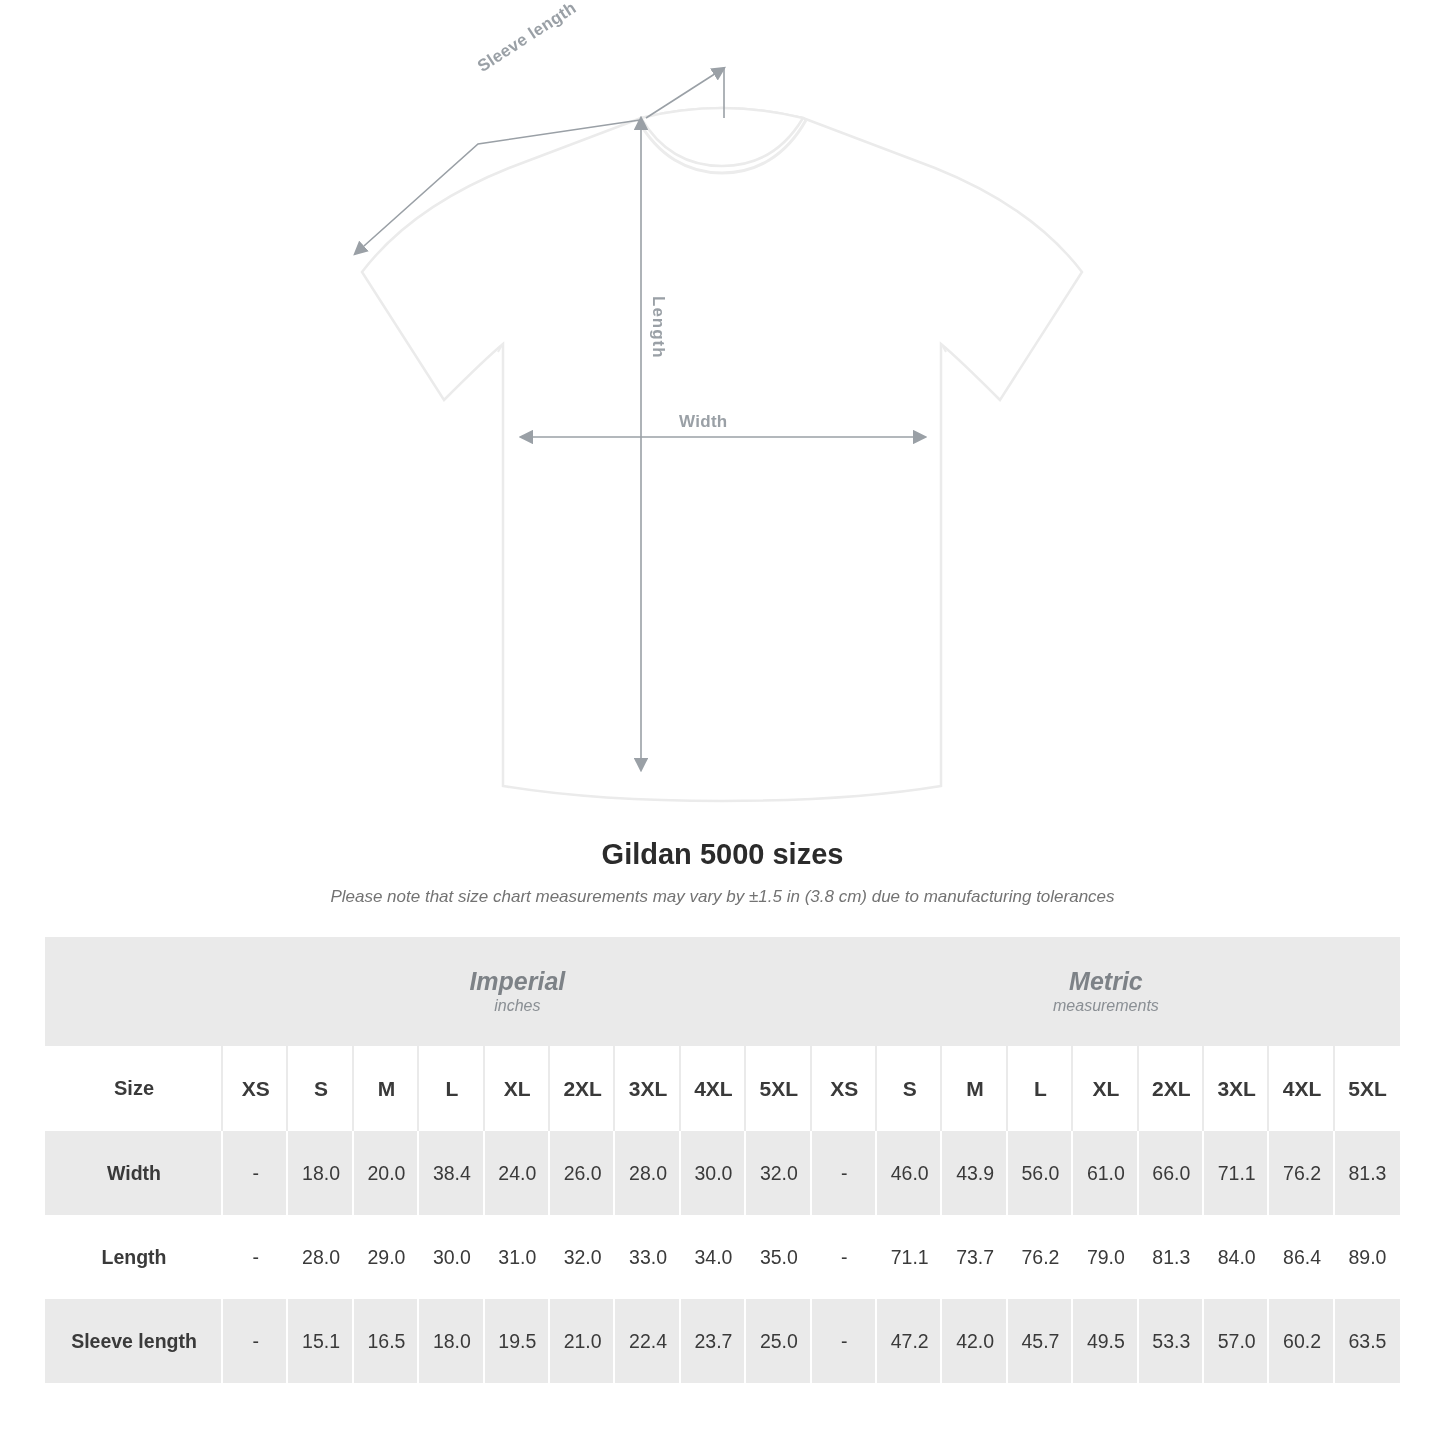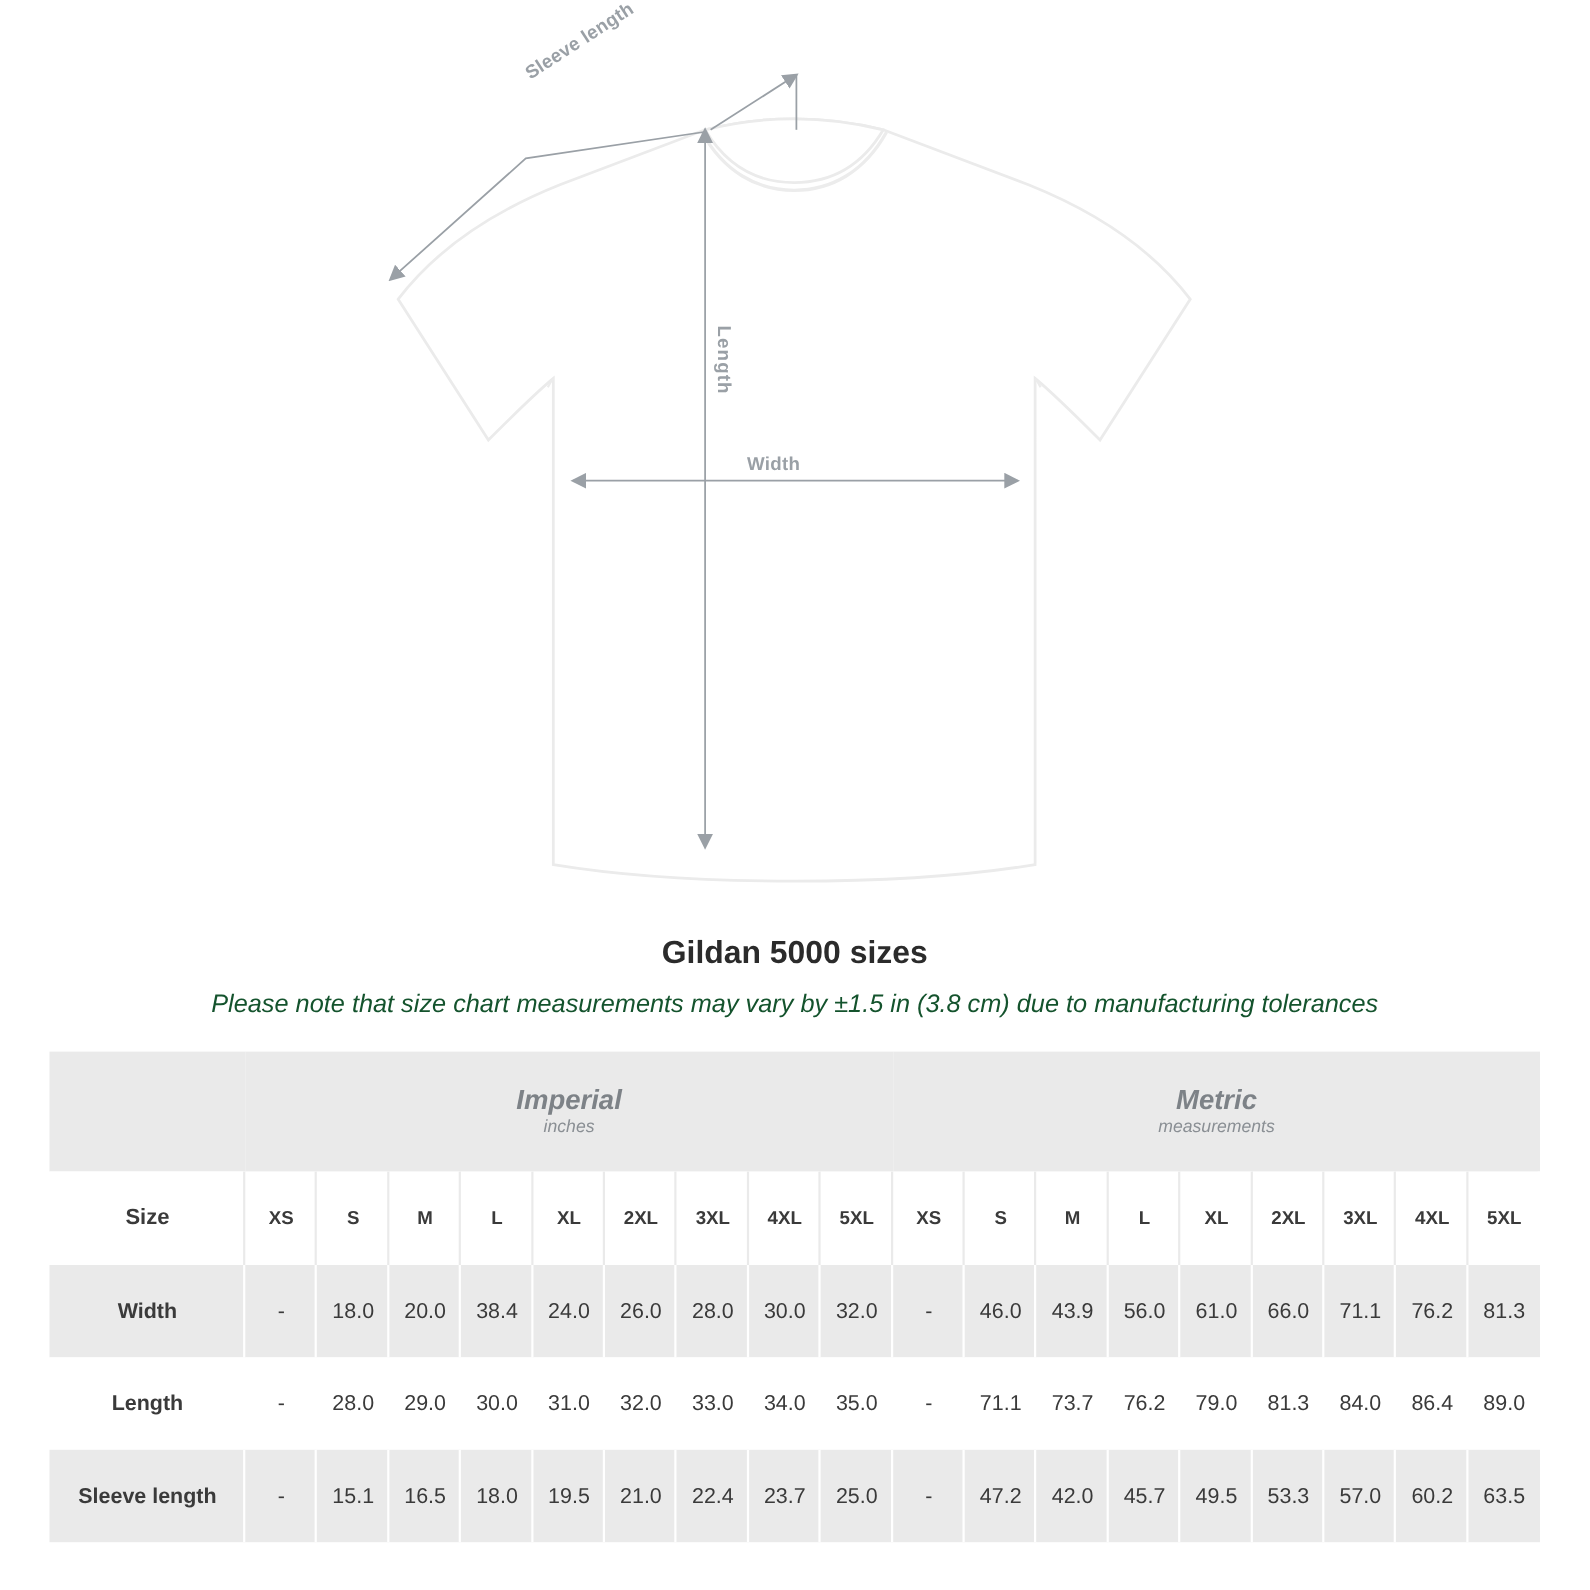--- a/index.html
+++ b/index.html
@@ -42,31 +42,31 @@
     writing-mode: vertical-rl;
     text-orientation: mixed;
     letter-spacing: 1px;
   }
   #width-label {
     left: 679px;
     top: 412px;
   }
 
   
-  .title-block { text-align: center; margin-top: 20px; }
+  .title-block { text-align: center; margin-top: 8px; }
   .chart-title {
     font-size: 29px;
     font-weight: bold;
     color: #2b2b2b;
     margin: 0 0 16px 0;
   }
   .chart-note {
-    font-size: 23px;
+    font-size: 17px;
     font-style: italic;
-    color: #14532d;
+    color: #737373;
     margin: 0;
   }
 
   
   .table-wrap {
     margin: 30px 45px 0 45px;
     width: 1355px;
   }
   table.size-chart {
     border-collapse: collapse;
@@ -95,21 +95,21 @@
   .unit-sub {
     font-size: 16px;
     font-style: italic;
     color: #8a8f94;
     margin-top: 2px;
   }
 
   
   tr.size-row td {
     height: 85px;
-    font-size: 17px;
+    font-size: 21px;
     font-weight: bold;
     color: #3a3a3a;
     background: #ffffff;
   }
   tr.size-row td.rowlabel { font-size: 20px; }
 
   
   tr.data-row { height: 84px; }
   tr.data-row td { font-size: 19.5px; color: #3a3a3a; }
   tr.data-row td.rowlabel { font-weight: bold; }

